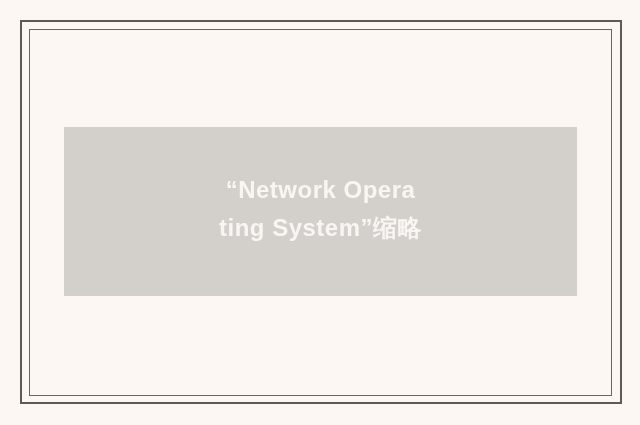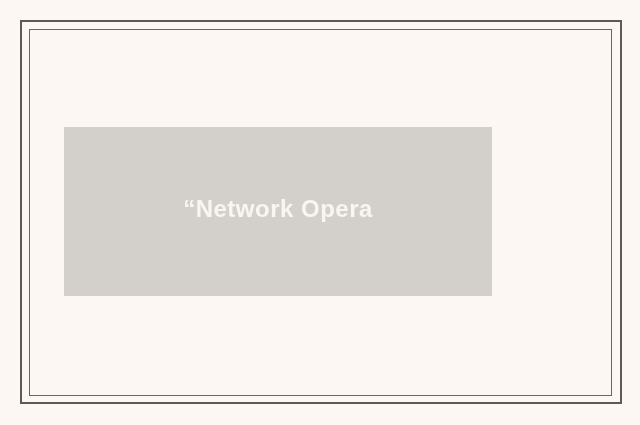--- a/index.html
+++ b/index.html
@@ -34,21 +34,21 @@
     top: 29px;
     width: 581px;
     height: 365px;
     border: 1px solid #6a6563;
     box-sizing: content-box;
   }
   .image-placeholder {
     position: absolute;
     left: 64px;
     top: 127px;
-    width: 428px;
+    width: 513px;
     height: 169px;
     background: #d3d0cc;
     display: flex;
     flex-direction: column;
     align-items: center;
     justify-content: center;
     padding-bottom: 6px;
     box-sizing: border-box;
   }
   .alt-line {
@@ -62,14 +62,15 @@
   }
 </style>
 </head>
 <body>
 
 <div class="page">
   <div class="outer-frame"></div>
   <div class="inner-frame"></div>
   <div class="image-placeholder">
     <div class="alt-line">“Network Opera</div>
+    <div class="alt-line">ting System”缩略</div>
   </div>
 </div>
 
 </body></html>

